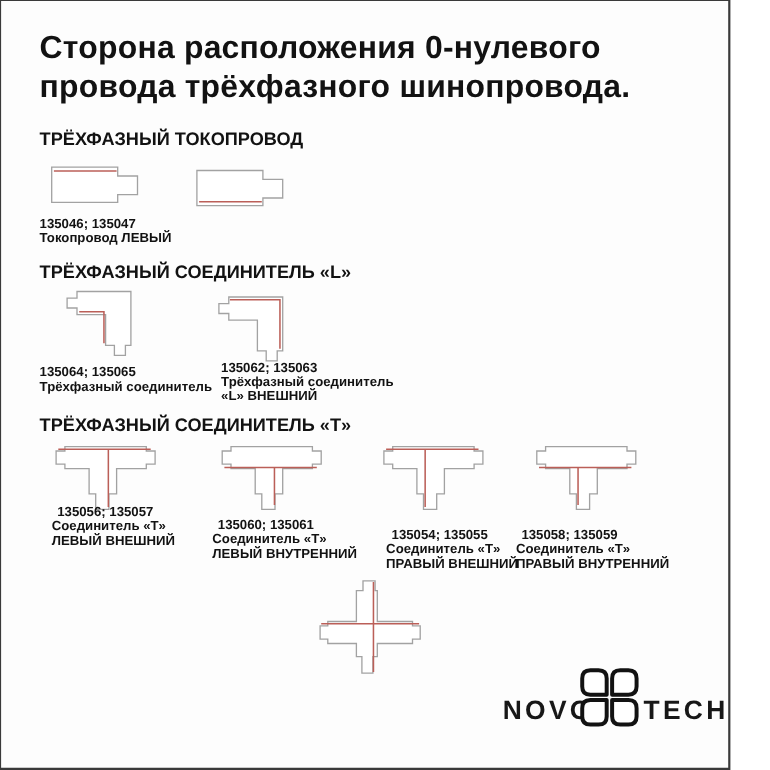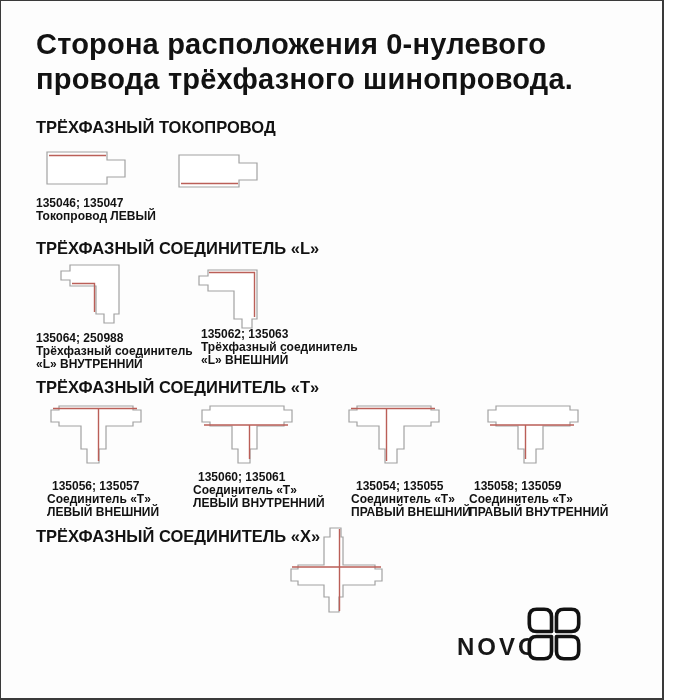--- a/index.html
+++ b/index.html
@@ -71,23 +71,22 @@
   <svg class="diag" style="left:58px;top:262px" width="62" height="62" viewBox="0 0 62 62">
     <path class="shape" d="M11,2 H60 V51 H55 V60 H45 V51 H37 V23 H11 V17 H2 V8 H11 Z"></path>
     <path class="wire" d="M13,20.5 H35.5 V49"></path>
   </svg>
   <svg class="diag" style="left:196px;top:267px" width="62" height="62" viewBox="0 0 62 62">
     <path class="shape" d="M11,2 H60 V51 H55 V60 H45 V51 H37 V23 H11 V17 H2 V8 H11 Z"></path>
     <path class="wire" d="M12,4.5 H57.5 V49"></path>
   </svg>
 
   <div class="lbl" style="left:35px;top:331px">
-    <div>135064; 250988</div>
+    <div>135064; 135065</div>
     <div>Трёхфазный соединитель</div>
-    <div>«L» ВНУТРЕННИЙ</div>
   </div>
   <div class="lbl" style="left:200px;top:327px">
     <div>135062; 135063</div>
     <div>Трёхфазный соединитель</div>
     <div>«L» ВНЕШНИЙ</div>
   </div>
 
   <div class="h" style="left:35px;top:377px">ТРЁХФАЗНЫЙ СОЕДИНИТЕЛЬ «Т»</div>
 
   <svg class="diag" style="left:48px;top:404px" width="92" height="60" viewBox="0 0 92 60">
@@ -100,52 +99,52 @@
   </svg>
   <svg class="diag" style="left:346px;top:404px" width="92" height="60" viewBox="0 0 92 60">
     <path class="shape" d="M10,1 H84 V5 H92 V17 H84 V21 H57 V44 H50 V58 H38 V44 H32 V21 H10 V17 H2 V5 H10 Z"></path>
     <path class="wire" d="M4,3.5 H88 M39.5,3.5 V56"></path>
   </svg>
   <svg class="diag" style="left:485px;top:404px" width="92" height="60" viewBox="0 0 92 60">
     <path class="shape" d="M10,1 H84 V5 H92 V17 H84 V21 H57 V44 H50 V58 H38 V44 H32 V21 H10 V17 H2 V5 H10 Z"></path>
     <path class="wire" d="M4,20 H88 M39.5,20 V54"></path>
   </svg>
 
-  <div class="lbl" style="left:46px;top:479px">
+  <div class="lbl" style="left:46px;top:458px">
     <div class="ind">135056; 135057</div>
     <div>Соединитель «Т»</div>
     <div>ЛЕВЫЙ ВНЕШНИЙ</div>
   </div>
   <div class="lbl" style="left:192px;top:470px">
     <div class="ind">135060; 135061</div>
     <div>Соединитель «Т»</div>
     <div>ЛЕВЫЙ ВНУТРЕННИЙ</div>
   </div>
   <div class="lbl" style="left:350px;top:479px">
     <div class="ind">135054; 135055</div>
     <div>Соединитель «Т»</div>
     <div>ПРАВЫЙ ВНЕШНИЙ</div>
   </div>
   <div class="lbl" style="left:468px;top:479px">
     <div class="ind">135058; 135059</div>
     <div>Соединитель «Т»</div>
     <div>ПРАВЫЙ ВНУТРЕННИЙ</div>
   </div>
 
-  <div class="h" style="left:35px;top:526px">ТРЁХФАЗНЫЙ СОЕДИНИТЕЛЬ «Х»</div>
 
   <svg class="diag" style="left:289px;top:526px" width="93" height="89" viewBox="0 0 93 89">
     <path class="shape" d="M40,1 H51 V10 H53 V38 H85 V42 H92 V54 H85 V58 H53 V70 H49 V85 H39 V70 H34 V58 H8 V54 H1 V42 H8 V38 H34 V10 H40 Z"></path>
     <path class="wire" d="M2,40 H91 M49.5,2 V84"></path>
   </svg>
 
 
   <div class="logo-text" style="left:456px;top:632px">NOVO</div>
   <svg class="diag" style="left:525px;top:603px" width="56" height="60" viewBox="-34 -34 68 68">
     <g>
       <path class="petal" d="M-3,-3 L-3,-21 Q-3,-30 -12,-30 L-21,-30 Q-30,-30 -30,-21 L-30,-12 Q-30,-3 -21,-3 Z"></path>
       <path class="petal" transform="rotate(90)" d="M-3,-3 L-3,-21 Q-3,-30 -12,-30 L-21,-30 Q-30,-30 -30,-21 L-30,-12 Q-30,-3 -21,-3 Z"></path>
       <path class="petal" transform="rotate(180)" d="M-3,-3 L-3,-21 Q-3,-30 -12,-30 L-21,-30 Q-30,-30 -30,-21 L-30,-12 Q-30,-3 -21,-3 Z"></path>
       <path class="petal" transform="rotate(270)" d="M-3,-3 L-3,-21 Q-3,-30 -12,-30 L-21,-30 Q-30,-30 -30,-21 L-30,-12 Q-30,-3 -21,-3 Z"></path>
     </g>
   </svg>
+  <div class="logo-text" style="left:584px;top:632px">TECH</div>
 
 </div>
 
 </body></html>

